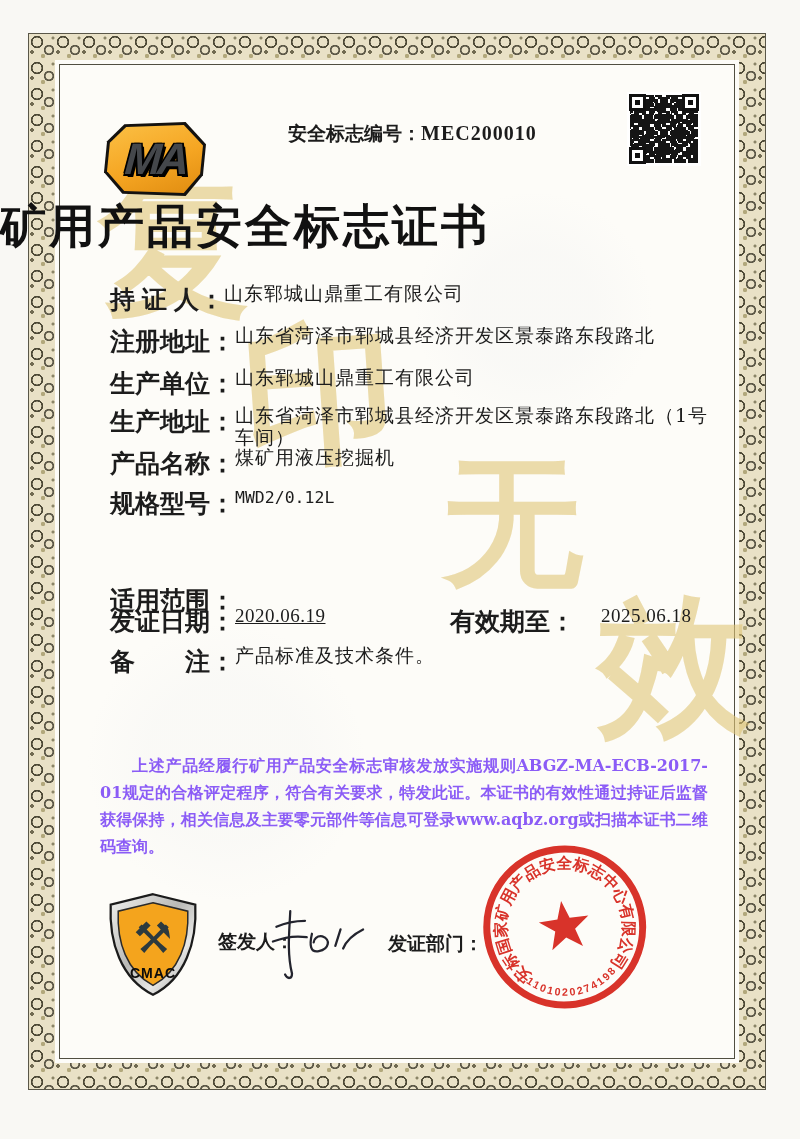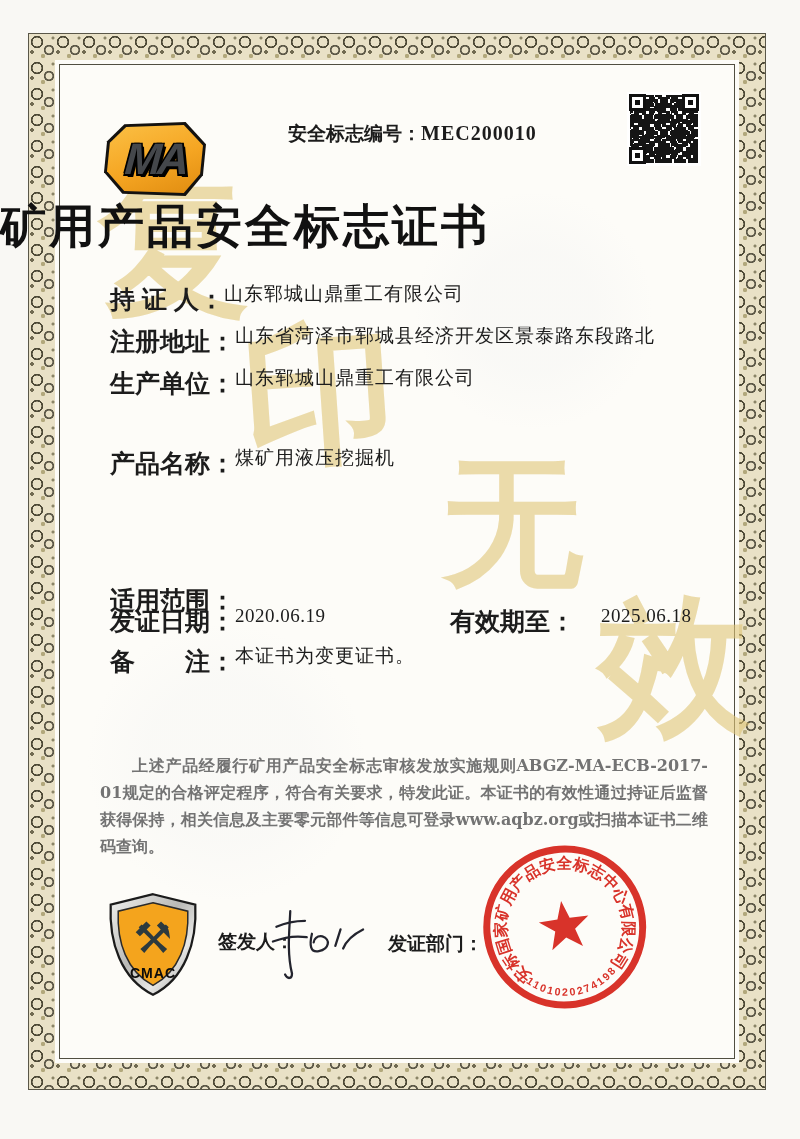--- a/index.html
+++ b/index.html
@@ -55,25 +55,25 @@
     font-family:"Liberation Serif",serif;font-weight:900;font-size:46px;letter-spacing:3px;color:#111;}
   
   .row{position:absolute;left:110px;width:600px;display:flex;align-items:flex-start;z-index:2;}
   .lbl{flex:0 0 108px;font-size:25px;font-weight:700;white-space:nowrap;}
   .val{font-family:"DejaVu Serif",serif;font-size:19px;letter-spacing:1px;max-width:486px;line-height:1.15;}
   .row.wide .lbl{flex:0 0 auto;}
   .row.wide .val{margin-left:8px;}
   .code{font-family:"DejaVu Sans Mono",monospace;font-size:16.5px;letter-spacing:0;white-space:nowrap;padding-top:2px;}
   .date{font-family:"Liberation Serif",serif;font-size:19px;letter-spacing:.5px;}
   .v-d2{margin-left:26px;}
-  .v-d1{width:215px;}
+  .v-d1{width:215px;text-decoration:underline;}
   
   .statement{position:absolute;left:100px;top:753px;width:608px;z-index:2;
     font-family:"DejaVu Serif",serif;font-size:16px;line-height:1.68;text-align:justify;text-indent:2em;
-    font-weight:700;color:#737373;}
+    font-weight:700;color:#8b5cf6;}
   
   .cmac{position:absolute;left:106px;top:890px;z-index:2;}
   .sig-label{position:absolute;left:218px;top:929px;font-family:Liberation Mono, monospace;font-weight:700;font-size:19px;z-index:2;}
   .signature{position:absolute;left:266px;top:898px;z-index:2;}
   .issuer-label{position:absolute;left:388px;top:931px;font-family:"DejaVu Serif",serif;font-weight:700;font-size:19px;z-index:2;}
   .stamp{position:absolute;left:479px;top:841px;z-index:3;transform:rotate(-8deg);opacity:.93;mix-blend-mode:multiply;}
 </style>
 </head>
 <body>
 
@@ -111,38 +111,46 @@
     <span class="val">山东郓城山鼎重工有限公司</span>
   </div>
   <div class="row" style="top:325px">
     <span class="lbl">注册地址：</span>
     <span class="val">山东省菏泽市郓城县经济开发区景泰路东段路北</span>
   </div>
   <div class="row" style="top:367px">
     <span class="lbl">生产单位：</span>
     <span class="val">山东郓城山鼎重工有限公司</span>
   </div>
+  <div class="row" style="top:405px">
+    <span class="lbl">生产地址：</span>
+    <span class="val">山东省菏泽市郓城县经济开发区景泰路东段路北（1号车间）</span>
+  </div>
   <div class="row" style="top:447px">
     <span class="lbl">产品名称：</span>
     <span class="val">煤矿用液压挖掘机</span>
+  </div>
+  <div class="row" style="top:487px">
+    <span class="lbl">规格型号：</span>
+    <span class="val code">MWD2/0.12L</span>
   </div>
   <div class="row" style="top:584px">
     <span class="lbl">适用范围：</span>
   </div>
 
   <div class="row" style="top:605px">
     <span class="lbl">发证日期：</span>
     <span class="val date v-d1">2020.06.19</span>
     <span class="lbl" style="flex:0 0 auto;">有效期至：</span>
     <span class="val date v-d2">2025.06.18</span>
   </div>
 
   <div class="row" style="top:645px">
     <span class="lbl">备　　注：</span>
-    <span class="val">本证书为变更证书。</span>
+    <span class="val">产品标准及技术条件。</span>
   </div>
 
   <div class="statement">上述产品经履行矿用产品安全标志审核发放实施规则ABGZ-MA-ECB-2017-01规定的合格评定程序，符合有关要求，特发此证。本证书的有效性通过持证后监督获得保持，相关信息及主要零元部件等信息可登录www.aqbz.org或扫描本证书二维码查询。</div>
 
   <div class="cmac">
     <svg width="94" height="110" viewBox="0 0 100 114">
       <defs>
         <linearGradient id="silv" x1="0" y1="0" x2="1" y2="1">
           <stop offset="0" stop-color="#f2f2f0"></stop>
             <stop offset=".45" stop-color="#b9b9b6"></stop>

